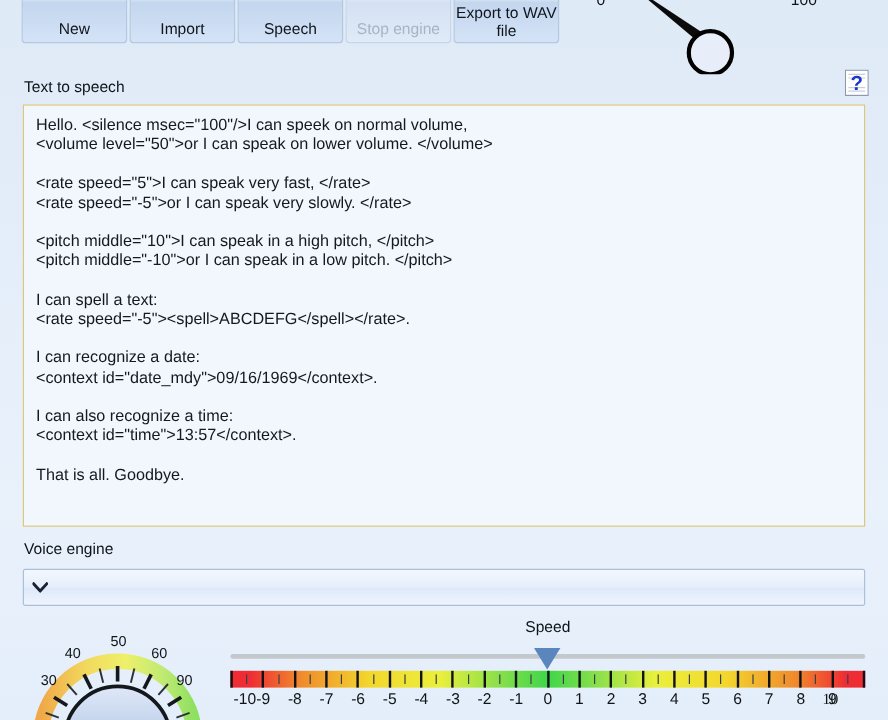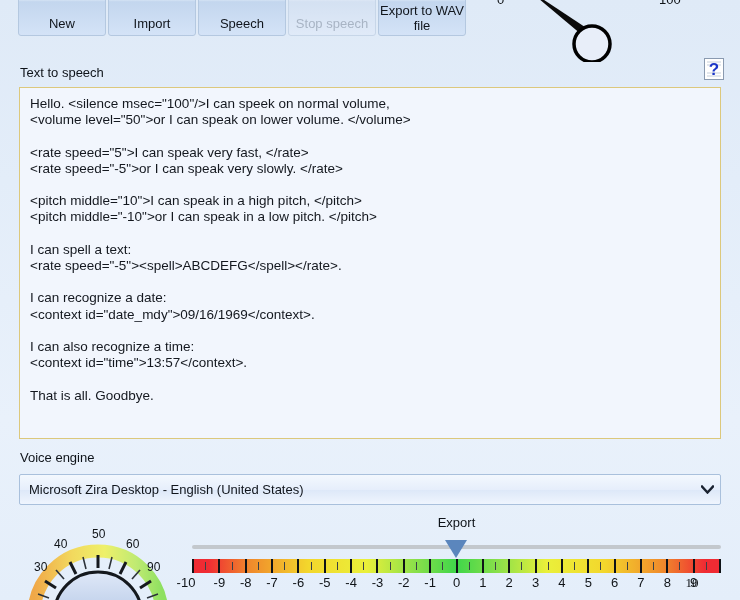--- a/index.html
+++ b/index.html
@@ -228,21 +228,21 @@
     <div class="tbtn">
       <span class="tbtn-label">New</span>
     </div>
     <div class="tbtn">
       <span class="tbtn-label">Import</span>
     </div>
     <div class="tbtn">
       <span class="tbtn-label">Speech</span>
     </div>
     <div class="tbtn disabled">
-      <span class="tbtn-label">Stop speech</span>
+      <span class="tbtn-label">Stop engine</span>
     </div>
     <div class="tbtn two-line">
       <span class="tbtn-label">Export to WAV file</span>
     </div>
   </div>
 
   <div class="topgauge">
     <svg width="270" height="170" viewBox="0 0 270 170">
       <defs>
         <linearGradient id="arcgrad" x1="0" y1="0" x2="1" y2="0">
@@ -306,21 +306,20 @@
 I can recognize a date:
 &lt;context id="date_mdy"&gt;09/16/1969&lt;/context&gt;.
 
 I can also recognize a time:
 &lt;context id="time"&gt;13:57&lt;/context&gt;.
 
 That is all. Goodbye.</div>
   </div>
 
   <div class="combo">
-    <div class="combo-text">Microsoft Zira Desktop - English (United States)</div>
     <div class="combo-arrow">
       <svg width="13" height="9" viewBox="0 0 13 9">
         <polyline points="1,1.5 6.5,7.5 12,1.5" fill="none" stroke="#1a2230" stroke-width="2.4" stroke-linecap="square"></polyline>
       </svg>
     </div>
   </div>
 
   <div class="volume-wrap">
     <svg width="172" height="90" viewBox="0 0 172 90" style="position:absolute;left:0;top:0;">
       <defs>
@@ -362,27 +361,27 @@
       <circle cx="86" cy="101" r="44" fill="url(#knobgrad)" stroke="#14181d" stroke-width="3"></circle>
     </svg>
     <span class="vol-num" style="left:22px;  top:45px;">30</span>
     <span class="vol-num" style="left:42px;  top:22px;">40</span>
     <span class="vol-num" style="left:80px;  top:12px;">50</span>
     <span class="vol-num" style="left:114px; top:22px;">60</span>
     <span class="vol-num" style="left:135px; top:45px;">90</span>
   </div>
 
   <div class="speed-wrap">
-    <div class="speed-title">Export</div>
+    <div class="speed-title">Speed</div>
     <div class="speed-track"></div>
     <div class="speed-thumb" id="speed-thumb" style="left: 271.5px;"></div>
     <div class="speed-scale"></div>
     <div id="speed-ticks">
         <div class="tick major" style="left: 8px;"></div>
-        <div class="tick-lbl" style="left: 2px;">-10</div>
+        <div class="tick-lbl" style="left: 20px;">-10</div>
         <div class="tick minor" style="left: 21.175px;"></div>
         <div class="tick major" style="left: 34.35px;"></div>
         <div class="tick-lbl" style="left: 35.35px;">-9</div>
         <div class="tick minor" style="left: 47.525px;"></div>
         <div class="tick major" style="left: 60.7px;"></div>
         <div class="tick-lbl" style="left: 61.7px;">-8</div>
         <div class="tick minor" style="left: 73.875px;"></div>
         <div class="tick major" style="left: 87.05px;"></div>
         <div class="tick-lbl" style="left: 88.05px;">-7</div>
         <div class="tick minor" style="left: 100.225px;"></div>

